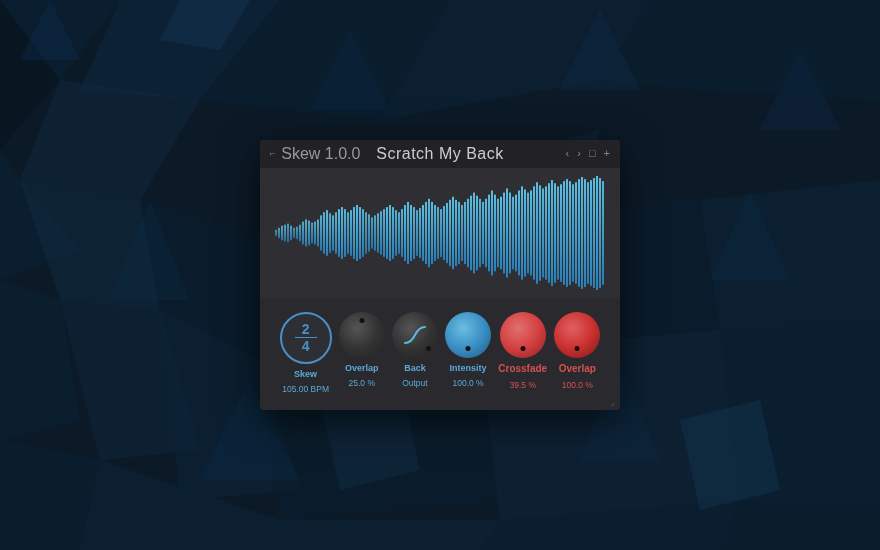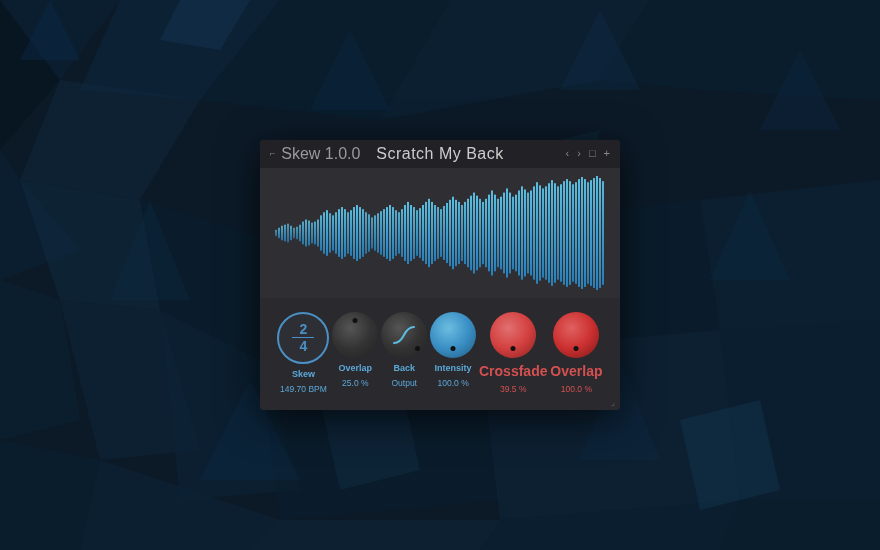--- a/index.html
+++ b/index.html
@@ -210,21 +210,21 @@
     .knob-label {
       color: #5aa8d8;
       font-size: 9px;
       font-weight: bold;
       text-align: center;
       line-height: 1.2;
     }
 
     .knob-label-red {
       color: #d45050;
-      font-size: 14px;
+      font-size: 10px;
       font-weight: bold;
       text-align: left;
       line-height: 1.2;
     }
 
     .knob-value {
       color: #5aa8d8;
       font-size: 8.5px;
       text-align: center;
       line-height: 1.2;
@@ -438,21 +438,21 @@
 
     <div class="knob-container">
       <div class="size-knob">
         <div class="size-fraction">
           <span class="size-num">2</span>
           <div class="size-line"></div>
           <span class="size-denom">4</span>
         </div>
       </div>
       <span class="knob-label">Skew</span>
-      <span class="knob-value">149.70 BPM</span>
+      <span class="knob-value">105.00 BPM</span>
     </div>
 
     <div class="knob-container">
       <div class="knob knob-dark">
         <div class="knob-dot" style="top: 6px; left: 50%; transform: translateX(-50%);"></div>
       </div>
       <span class="knob-label">Overlap</span>
       <span class="knob-value">25.0 %</span>
     </div>
 

